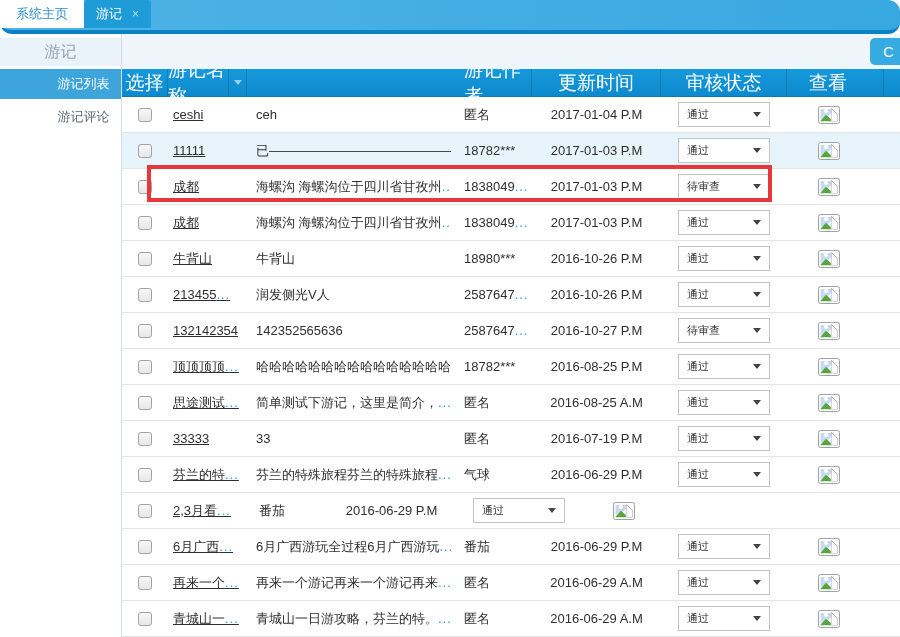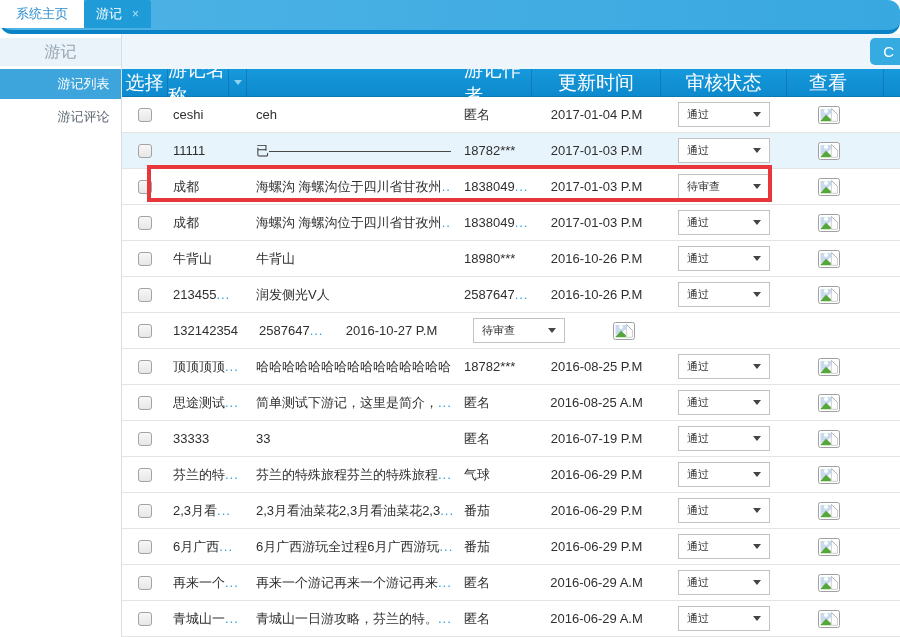--- a/index.html
+++ b/index.html
@@ -54,21 +54,21 @@
   .tbody { flex:1; }
   .row { display:flex; height:36px; align-items:center; font-size:13px; color:#2f2f2f;
     border-bottom:1px solid #e4e4e4; background:#fff; }
   .row.hover { background:#e8f4fc; }
   .row.marked { position:relative; }
   .row.marked::after { content:""; position:absolute; left:25px; right:128px;
     top:-4px; bottom:2px; border:4px solid #e8373a; pointer-events:none; z-index:3; }
 
   .cell { flex:none; white-space:nowrap; overflow:hidden; }
   .c-select { width:46px; display:flex; justify-content:center; }
-  .c-name   { width:79px; padding-left:5px; }
+  .c-name   { width:79px; padding-left:5px;text-decoration:underline; }
   .c-desc   { width:205px; padding-left:9px; }
   .c-author { width:80px; padding-left:12px; }
   .c-date   { width:129px; text-align:center; }
   .c-status { width:126px; display:flex; justify-content:center; }
   .c-view   { width:97px; display:flex; justify-content:center; padding-right:14px; }
   .c-filler { flex:1; }
 
   .ell { color:#2f9fd9; letter-spacing:1px; }
 
   .checkbox { width:14px; height:14px; border:1px solid #a3a3a3; border-radius:3px;
@@ -281,20 +281,21 @@
       </svg>
     </div>
     <div class="cell c-filler"></div>
   </div>
 
   <div class="row">
     <div class="cell c-select">
       <span class="checkbox"></span>
     </div>
     <div class="cell c-name"><span class="txt">132142354</span></div>
+    <div class="cell c-desc"><span class="txt">142352565636</span></div>
     <div class="cell c-author"><span class="txt">2587647</span><span class="ell">...</span></div>
     <div class="cell c-date">2016-10-27 P.M</div>
     <div class="cell c-status">
       <div class="select-box">
         <span class="val">待审查</span>
         <span class="select-arrow"></span>
       </div>
     </div>
     <div class="cell c-view">
       <svg class="img-icon" width="22" height="18" viewBox="0 0 22 18">
@@ -415,21 +416,20 @@
       </svg>
     </div>
     <div class="cell c-filler"></div>
   </div>
 
   <div class="row">
     <div class="cell c-select">
       <span class="checkbox"></span>
     </div>
     <div class="cell c-name"><span class="txt">2,3月看</span><span class="ell">...</span></div>
-    <div class="cell c-desc"><span class="txt">2,3月看油菜花2,3月看油菜花2,3</span><span class="ell">...</span></div>
     <div class="cell c-author"><span class="txt">番茄</span></div>
     <div class="cell c-date">2016-06-29 P.M</div>
     <div class="cell c-status">
       <div class="select-box">
         <span class="val">通过</span>
         <span class="select-arrow"></span>
       </div>
     </div>
     <div class="cell c-view">
       <svg class="img-icon" width="22" height="18" viewBox="0 0 22 18">

